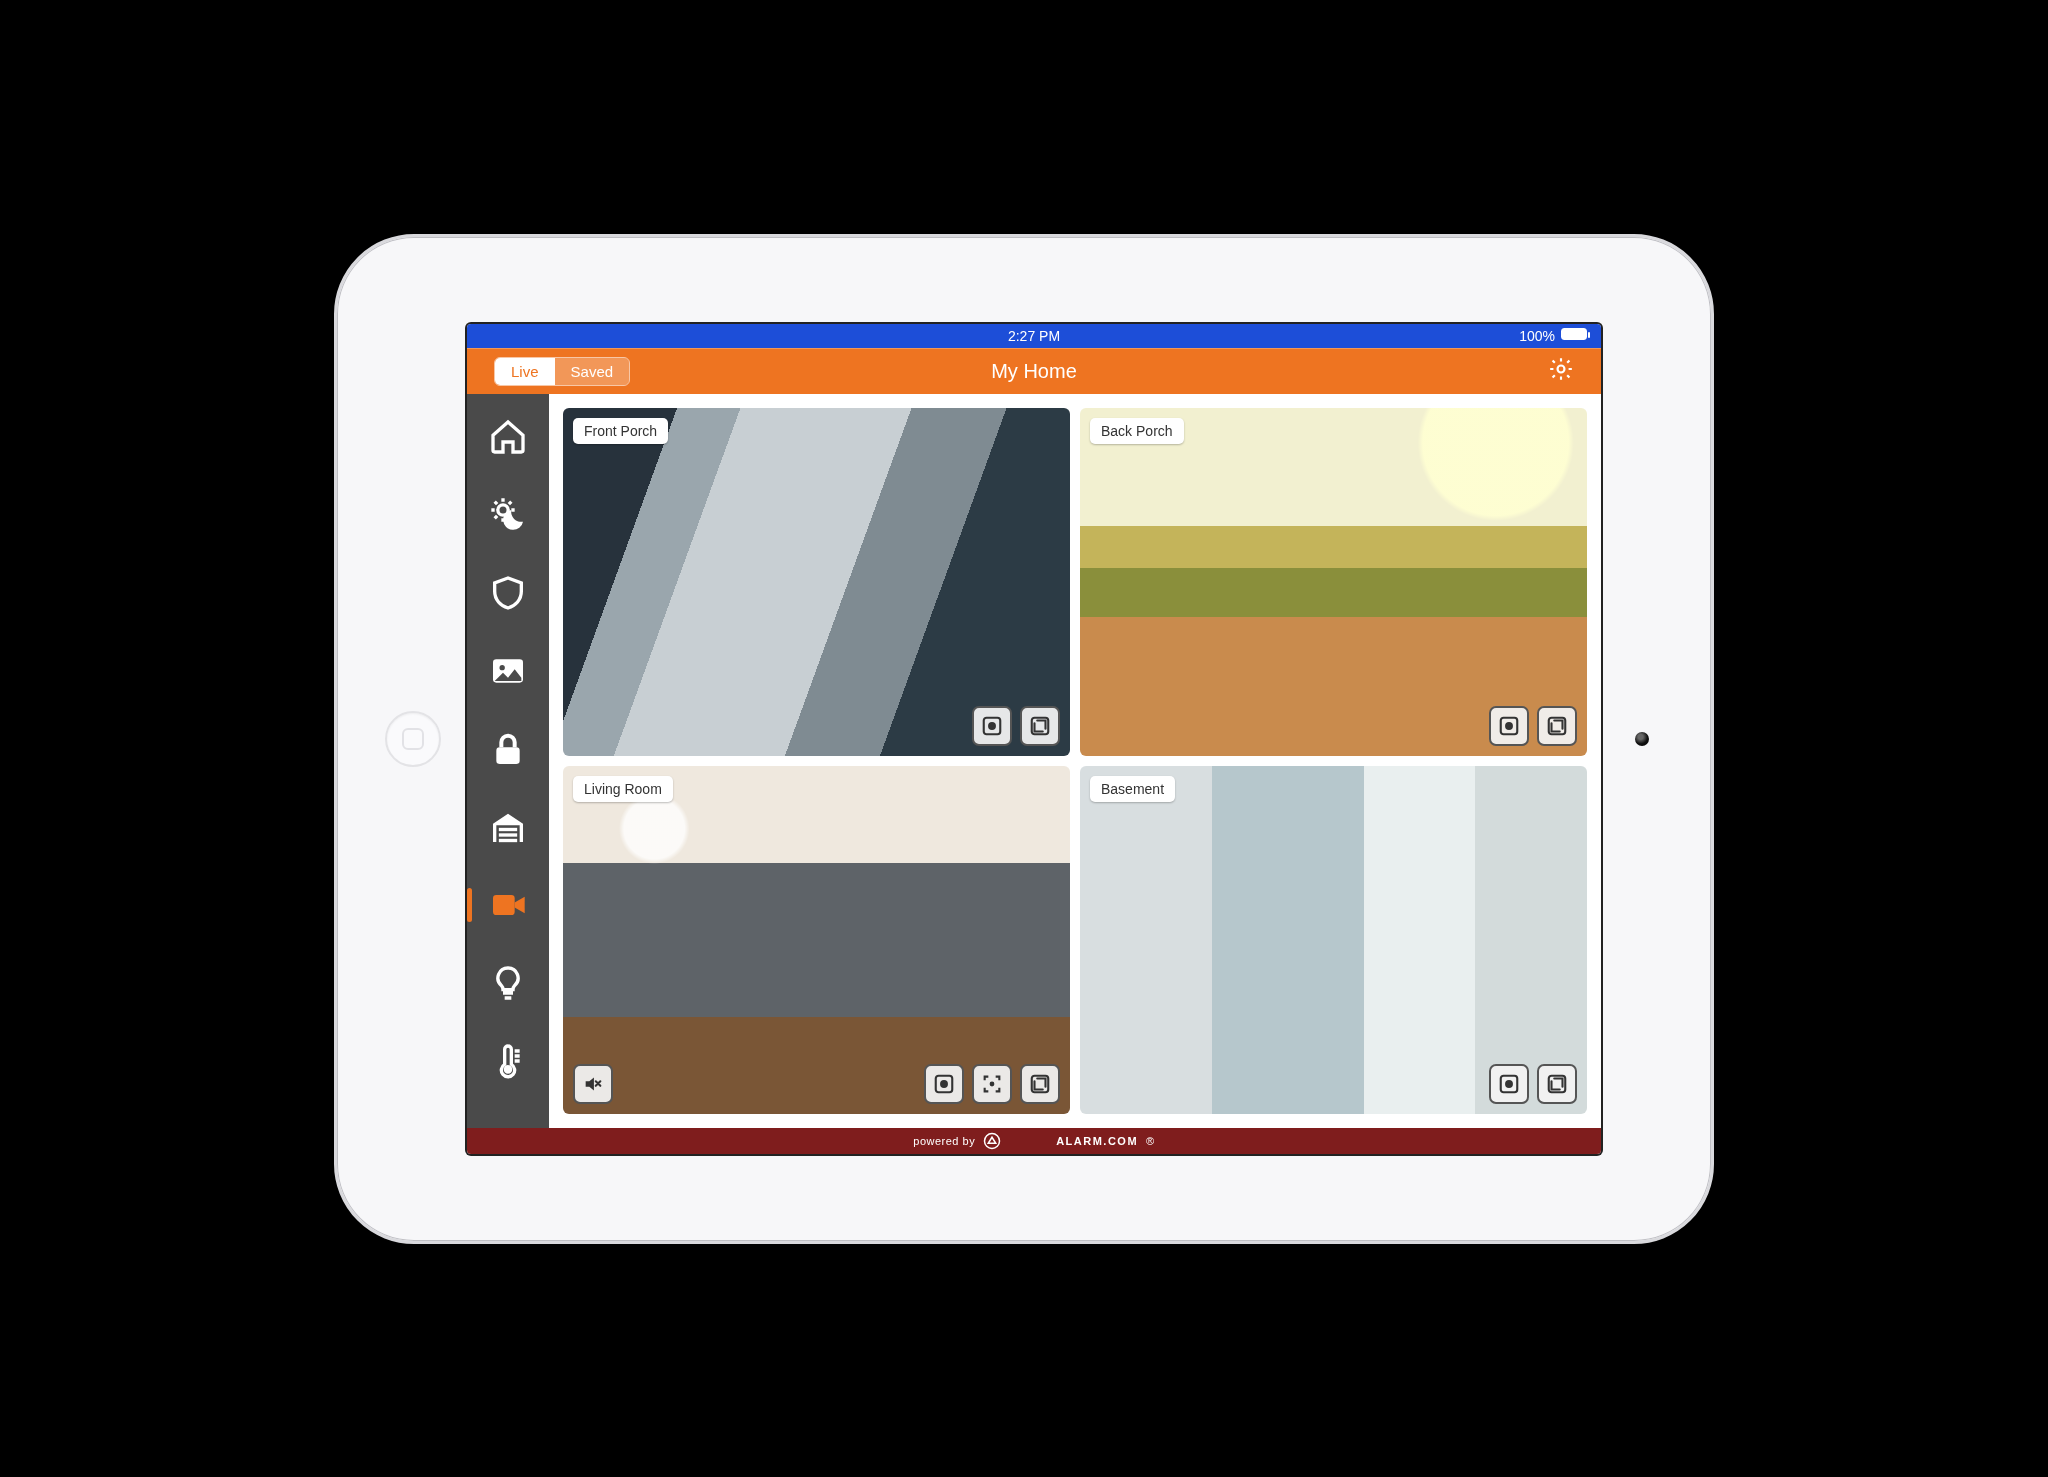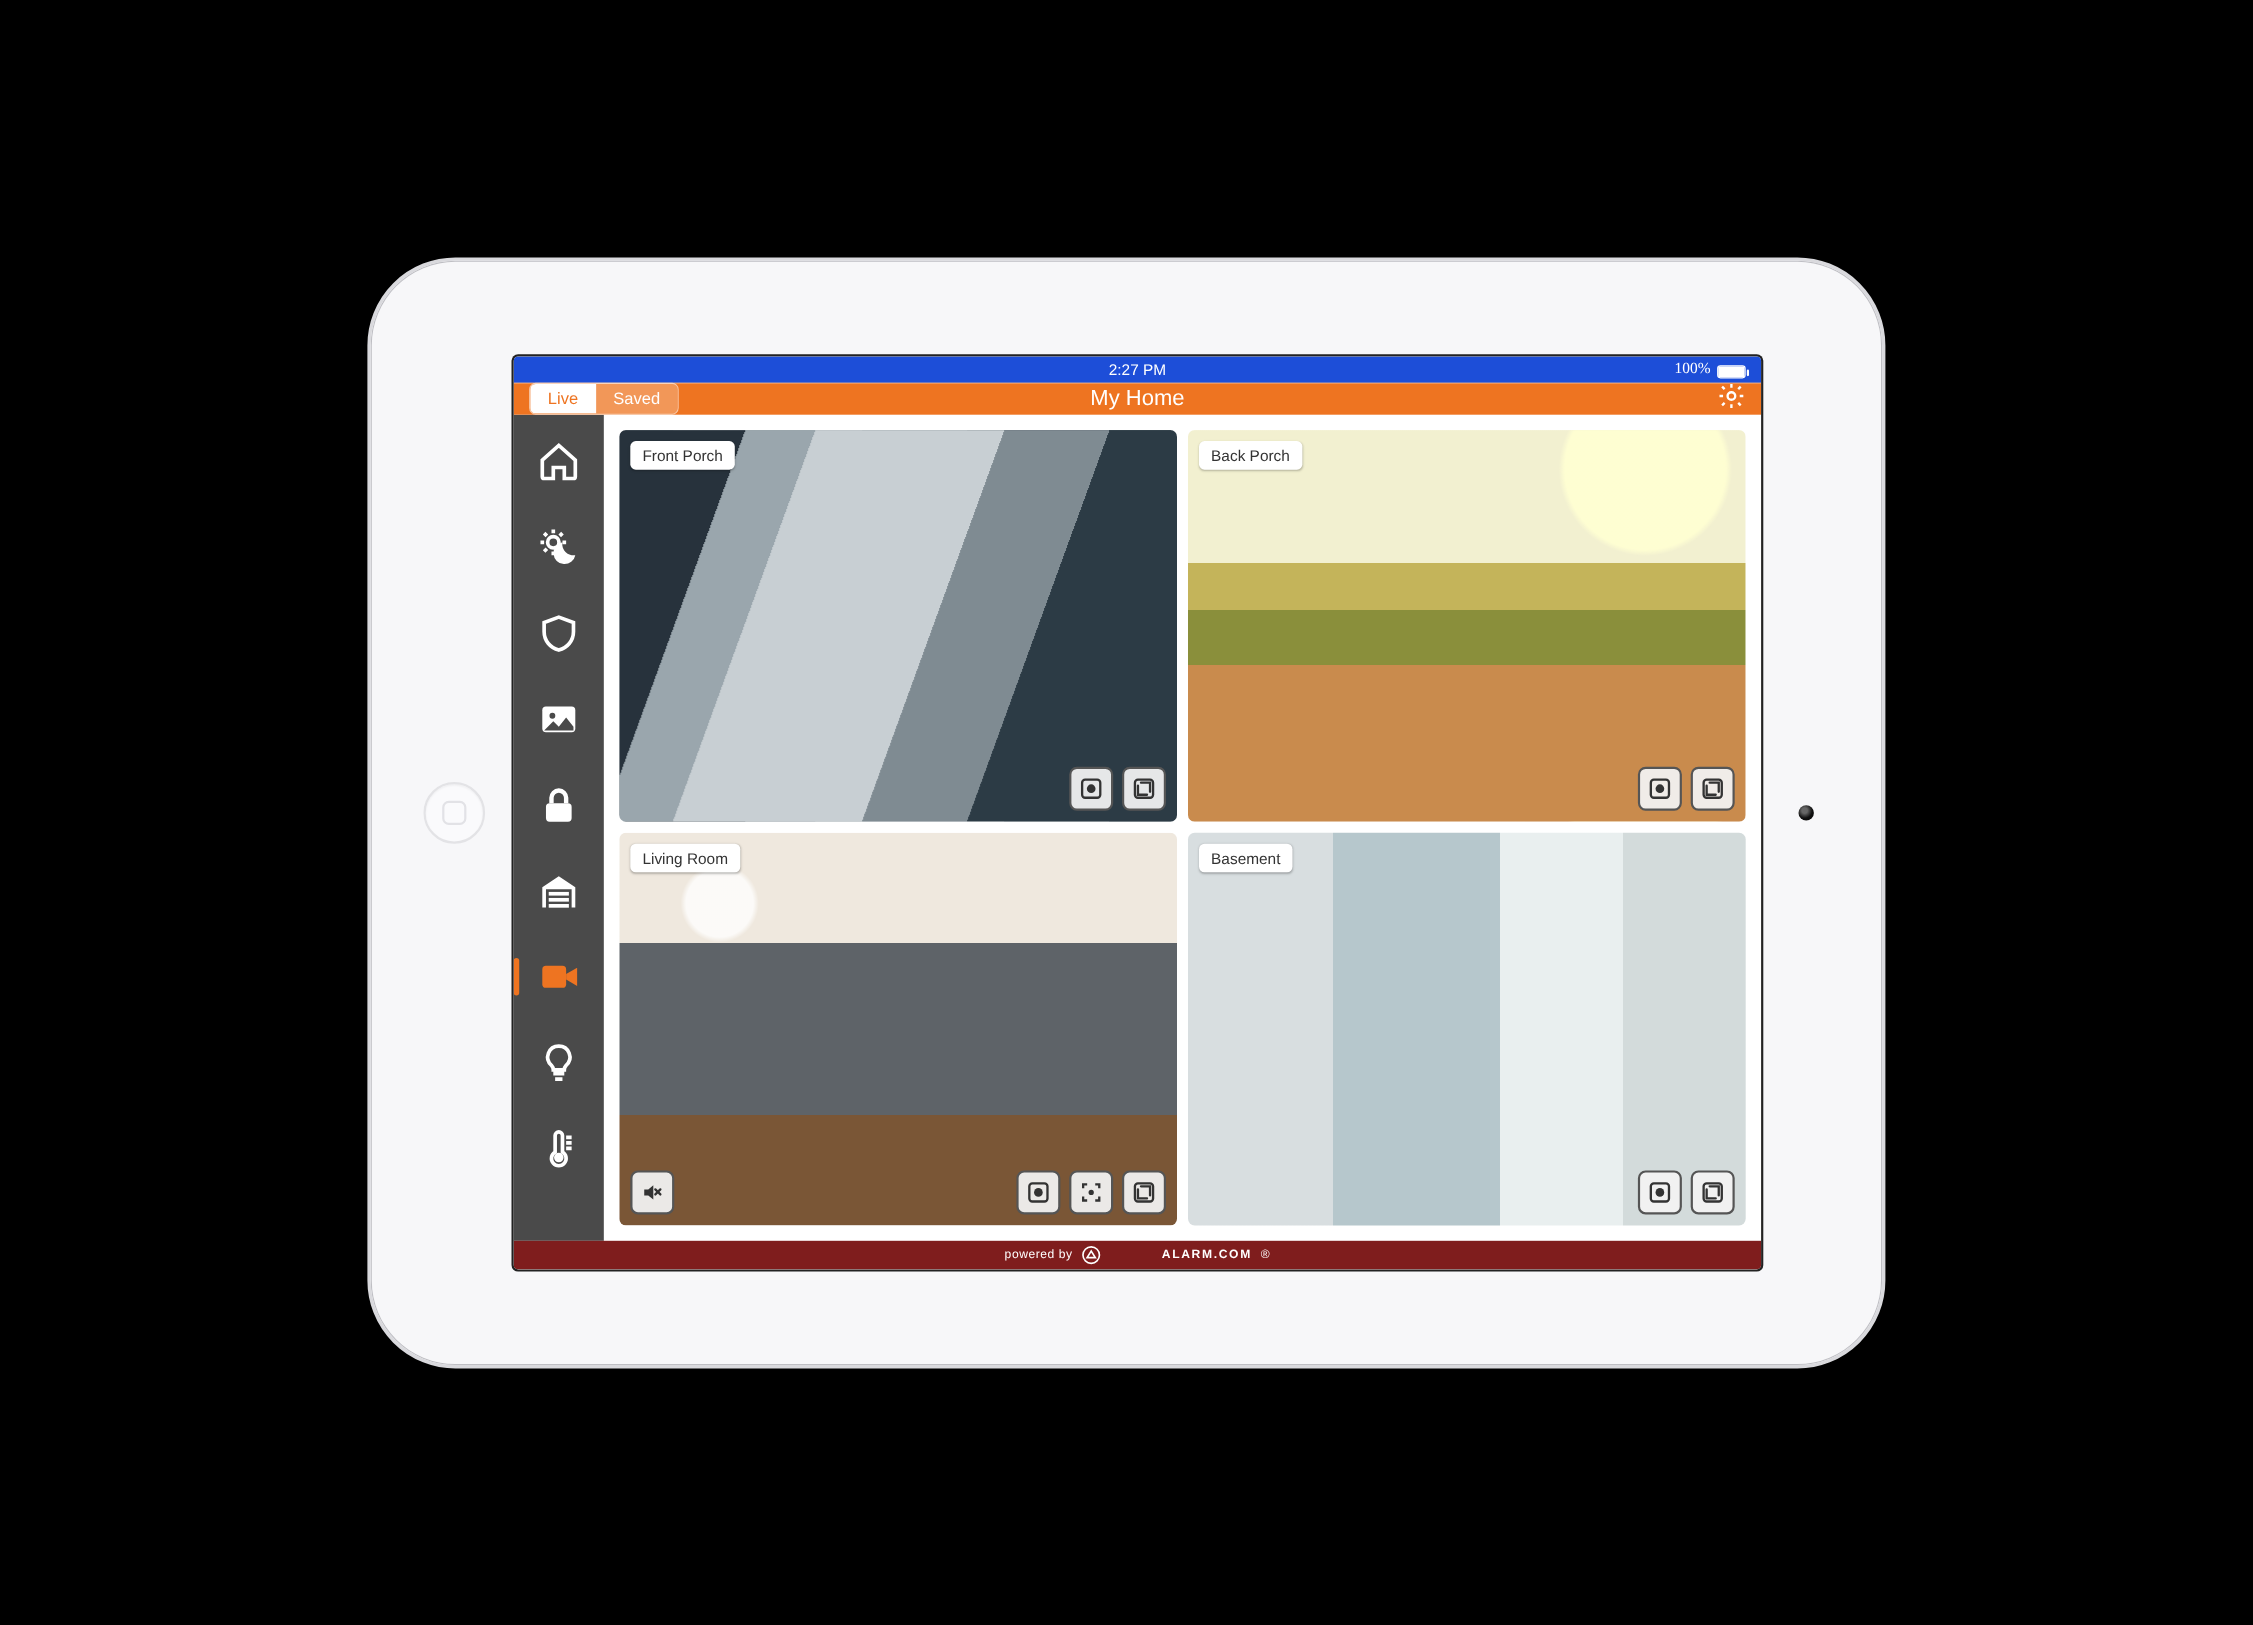--- a/index.html
+++ b/index.html
@@ -38,31 +38,31 @@
     box-shadow:0 0 0 2px #222;
   }
 
   
   .statusbar{
     height:24px; background:#1d4ed8; color:#fff;
     font-size:14px; display:flex; align-items:center;
     padding:0 14px; position:relative;
   }
   .statusbar .clock{ position:absolute; left:50%; transform:translateX(-50%); font-weight:500;}
-  .statusbar .right{ margin-left:auto; display:flex; align-items:flex-end; gap:6px;font-family:Liberation Serif, serif;}
+  .statusbar .right{ margin-left:auto; display:flex; align-items:flex-start; gap:6px;}
   .battery{
     width:26px; height:12px; border:1.5px solid #fff; border-radius:3px;
     position:relative; background:linear-gradient(#fff,#fff);
   }
   .battery::after{content:""; position:absolute; right:-4px; top:3px; width:2.5px; height:6px; background:#fff; border-radius:1px;}
 
   
   .headerbar{
-    height:29px; background:#ee7421; color:#fff;
-    display:flex; align-items:center; padding:0 14px; position:relative;
+    height:46px; background:#ee7421; color:#fff;
+    display:flex; align-items:center; padding:0 27px; position:relative;
     border-top:1px solid rgba(255,255,255,.25);
   }
   .segmented{
     display:flex; border-radius:6px; overflow:hidden;
     border:1px solid rgba(255,255,255,.6);
   }
   .seg-btn{
     padding:5px 16px; font-size:15px; font-weight:500;
     background:rgba(255,255,255,.25); color:#fff; cursor:pointer;
   }

